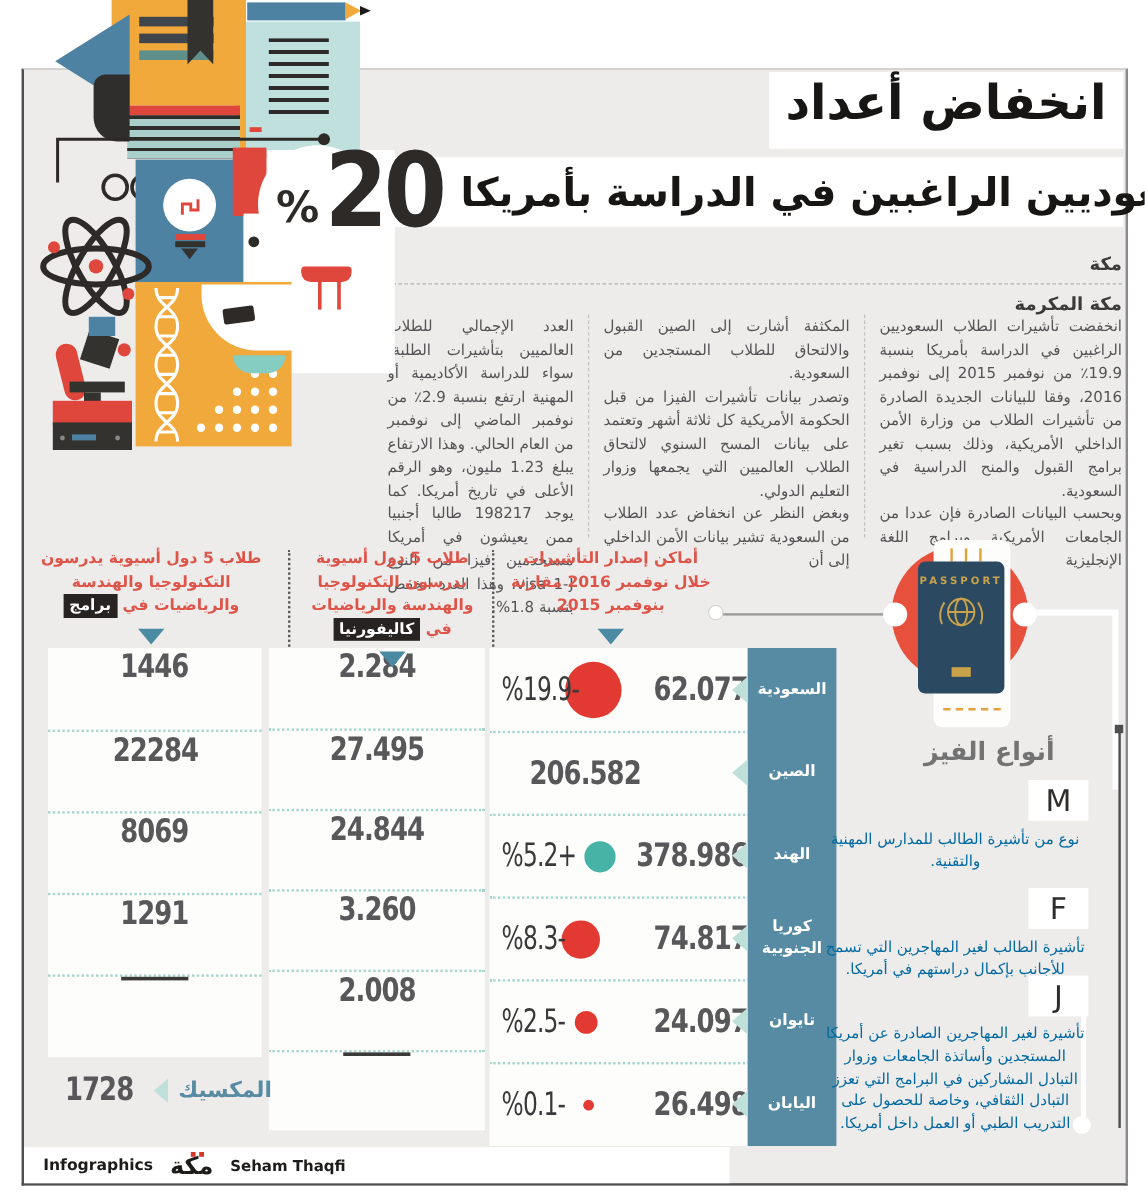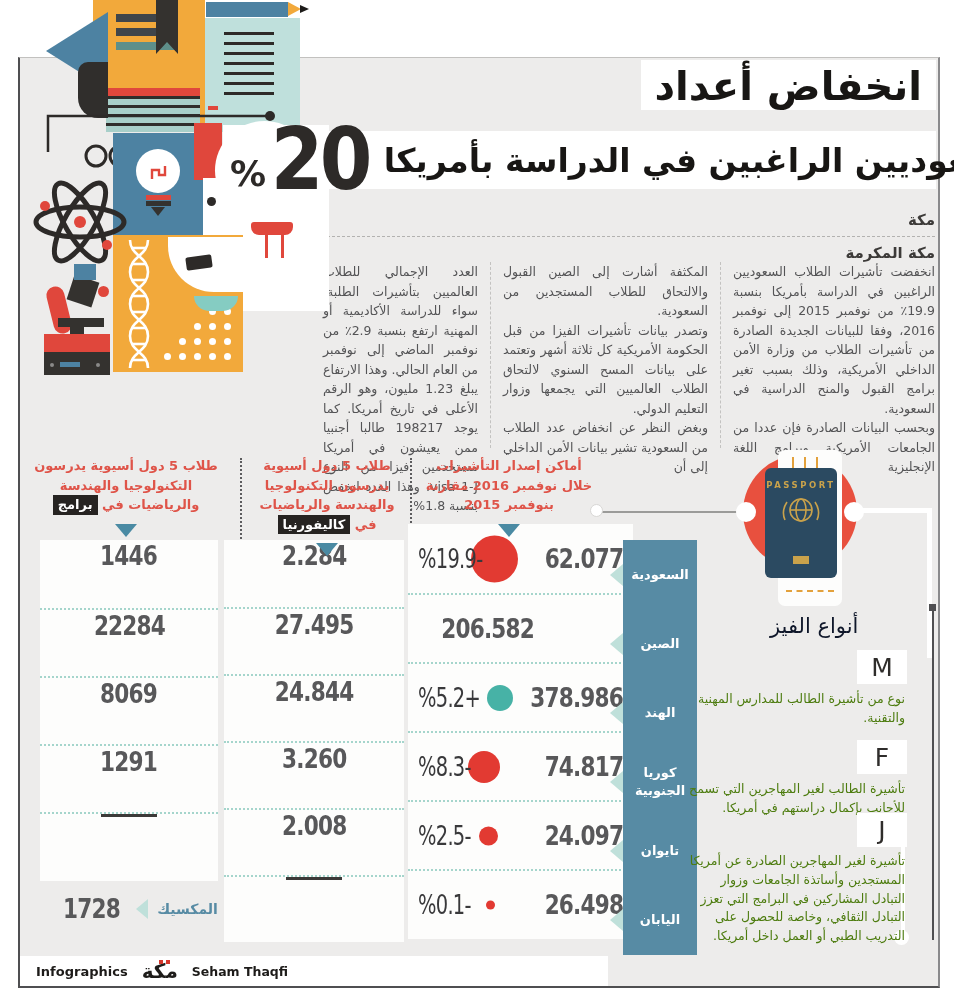--- a/index.html
+++ b/index.html
@@ -7,21 +7,21 @@
   #page{position:relative;width:954px;height:1000px;background:#fff;overflow:hidden;
         font-family:"DejaVu Sans",sans-serif;color:#2d2a28}
   .abs{position:absolute}
 
   
   .canvas{left:18px;top:57px;width:922px;height:931px;background:#edeceb;
           border:1px solid #c2c1bf;border-left:2px solid #4f4f51;
           border-bottom:2px solid #4f4f51;border-right:2px solid #8a8a8c}
 
   
-  .h-line1{top:60px;right:18px;background:#fff;padding:4px 14px 2px;z-index:60;
+  .h-line1{top:60px;right:18px;background:#fff;padding:4px 14px 16px;z-index:60;
            font-size:40px;font-weight:bold;color:#181614;direction:rtl;line-height:1.1}
   .h-line2{left:226px;top:131px;width:710px;height:58px;background:#fff;z-index:60;
            display:flex;align-items:center;direction:ltr;overflow:visible}
   .h2-num{display:flex;align-items:center;margin-left:4px}
   .h2-pct-sign{font-size:36px;font-weight:bold;margin-top:26px;letter-spacing:-2px}
   .h2-pct-val{font-size:86px;font-weight:bold;line-height:.85;letter-spacing:-4px;
               display:inline-block;transform:scaleX(.88)}
   .h2-text{flex:1;text-align:right;direction:rtl;font-size:33px;font-weight:bold;
            color:#181614;padding-left:8px;white-space:nowrap}
 
@@ -43,21 +43,21 @@
   .th-visas{left:420px;width:178px}
   .th-ca{left:248px;width:158px}
   .th-tx{left:34px;width:184px}
   .hl{background:#262321;color:#fff;padding:0 5px;display:inline-block}
   .tri{width:0;height:0;border-left:11px solid transparent;border-right:11px solid transparent;
        border-top:13px solid #4a8aa3;margin:9px auto 0}
   .vdots{top:458px;height:88px;border-left:2px dotted #5c5c5e;width:0}
 
   
   .card{background:#fdfdfc;z-index:4}
-  .visa-card{left:408px;top:524px;width:225px;height:415px}
+  .visa-card{left:408px;top:540px;width:225px;height:415px}
   .ca-card{left:224px;top:540px;width:180px;height:402px}
   .tx-card{left:40px;top:540px;width:178px;height:341px}
   .vrow{height:69px;display:flex;align-items:center;justify-content:space-between;
         padding:0 10px 0 10px;direction:ltr}
   .vrow + .vrow,.num-row + .num-row{border-top:2px dotted #a5d5cc}
   .num-row{display:flex;justify-content:center}
   .ca-card .num-row{height:67px}
   .tx-card .num-row{height:68px}
   .cell-num{font-size:27px;font-weight:bold;color:#58585a;white-space:nowrap}
   .cond{display:inline-block;transform:scaleX(.8);transform-origin:50% 50%;letter-spacing:-1px}
@@ -73,21 +73,21 @@
   .r2 .bubble{width:26px;height:26px;background:#47b2a6;right:-9px}
   .r3 .bubble{width:32px;height:32px;background:#e23a32;right:-9px}
   .r4 .bubble{width:19px;height:19px;background:#e23a32;right:-7px}
   .r5 .bubble{width:9px;height:9px;background:#e23a32;right:-4px}
 
   
   .mexico{left:52px;top:893px;width:170px;display:flex;align-items:center;gap:9px;
           direction:ltr;z-index:5;justify-content:center}
   .mini-arrow{width:0;height:0;border-top:10px solid transparent;border-bottom:10px solid transparent;
               border-right:12px solid #bfe0da}
-  .mexico-label{color:#578ba4;font-weight:bold;font-size:14px;direction:rtl}
+  .mexico-label{color:#578ba4;font-weight:bold;font-size:18px;direction:rtl}
 
   
   .country-col{left:623px;top:540px;width:74px;height:415px;background:#578ba4;z-index:4}
   .crow{height:69px;display:flex;align-items:center;justify-content:center;position:relative}
   .crow .clabel{color:#fff;font-size:13px;font-weight:bold;text-align:center;direction:rtl;
                 width:64px;line-height:1.35}
   .carrow{position:absolute;left:-13px;top:50%;transform:translateY(-50%);width:0;height:0;
           border-top:11px solid transparent;border-bottom:11px solid transparent;
           border-right:13px solid #bfe0da}
 
@@ -107,27 +107,27 @@
   .tick{position:absolute;width:2px;height:11px;background:#e3a13c;top:7px}
   .tick.t1{left:14px}.tick.t2{left:26px}.tick.t3{left:38px}
   .ticket-dash{position:absolute;left:8px;right:8px;bottom:14px;border-top:2px dashed #e3a13c}
   .pass-dotL{left:736px;top:502px;width:20px;height:20px;background:#fff;border-radius:50%;z-index:7}
   .pass-dotR{left:844px;top:502px;width:20px;height:20px;background:#fff;border-radius:50%;z-index:7}
   .passport{left:765px;top:468px;width:72px;height:110px;background:#2b4a61;border-radius:6px;z-index:8;
             display:flex;flex-direction:column;align-items:center}
   .pass-label{color:#c9a24b;font-size:8.5px;letter-spacing:2.5px;font-weight:bold;margin-top:12px}
   .pass-gold-rect{width:16px;height:8px;background:#c9a24b;margin-top:auto;margin-bottom:14px}
 
-  .visa-heading{top:614px;right:24px;width:160px;text-align:left;color:#0f172a;font-weight:normal;
+  .visa-heading{top:614px;right:24px;width:160px;text-align:left;color:#737373;font-weight:bold;
                 font-size:21px;direction:rtl;z-index:6;text-align:left}
   .letter-box{right:47px;width:50px;height:34px;background:#fff;display:flex;align-items:center;
               justify-content:center;font-size:25px;color:#2f2d2b;z-index:6}
   .lb-m{top:650px}.lb-f{top:740px}.lb-j{top:813px}
-  .visa-desc{right:49px;width:218px;direction:rtl;text-align:right;font-size:12.5px;
-             line-height:1.5;color:#4d7c0f;z-index:6}
+  .visa-desc{right:49px;width:218px;direction:rtl;text-align:center;font-size:12.5px;
+             line-height:1.5;color:#0369a1;z-index:6}
   .vd-m{top:690px}.vd-f{top:780px}.vd-j{top:852px}
 
   
   .footer{left:20px;top:956px;width:588px;height:30px;background:#fff;display:flex;
           align-items:center;gap:10px;padding-left:16px;direction:ltr;z-index:10}
   .foot-left{font-size:13px;font-weight:bold;color:#1d1b19}
   .makkah-logo{position:relative;font-size:20px;font-weight:bold;color:#1d1b19;line-height:1;
                padding:0 4px;direction:rtl}
   .logo-dot{position:absolute;top:-1px;right:12px;width:4px;height:4px;background:#d6372c;
             box-shadow:-7px 0 0 #d6372c}

